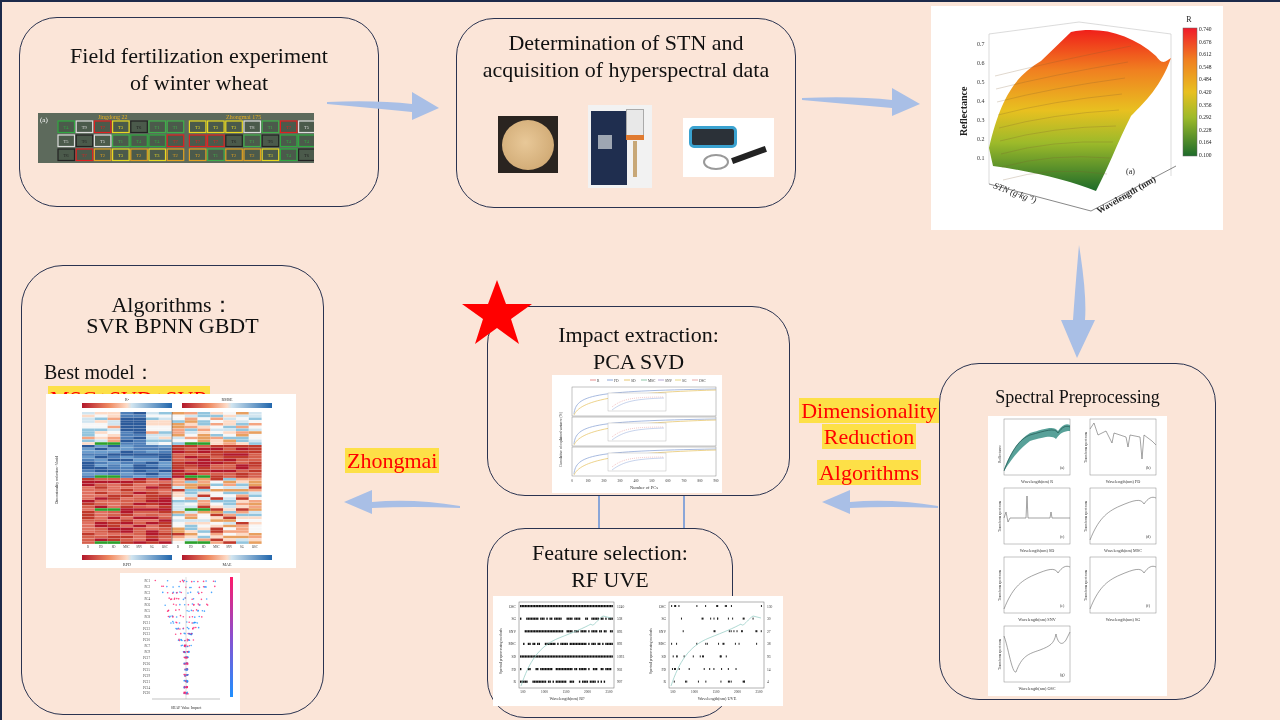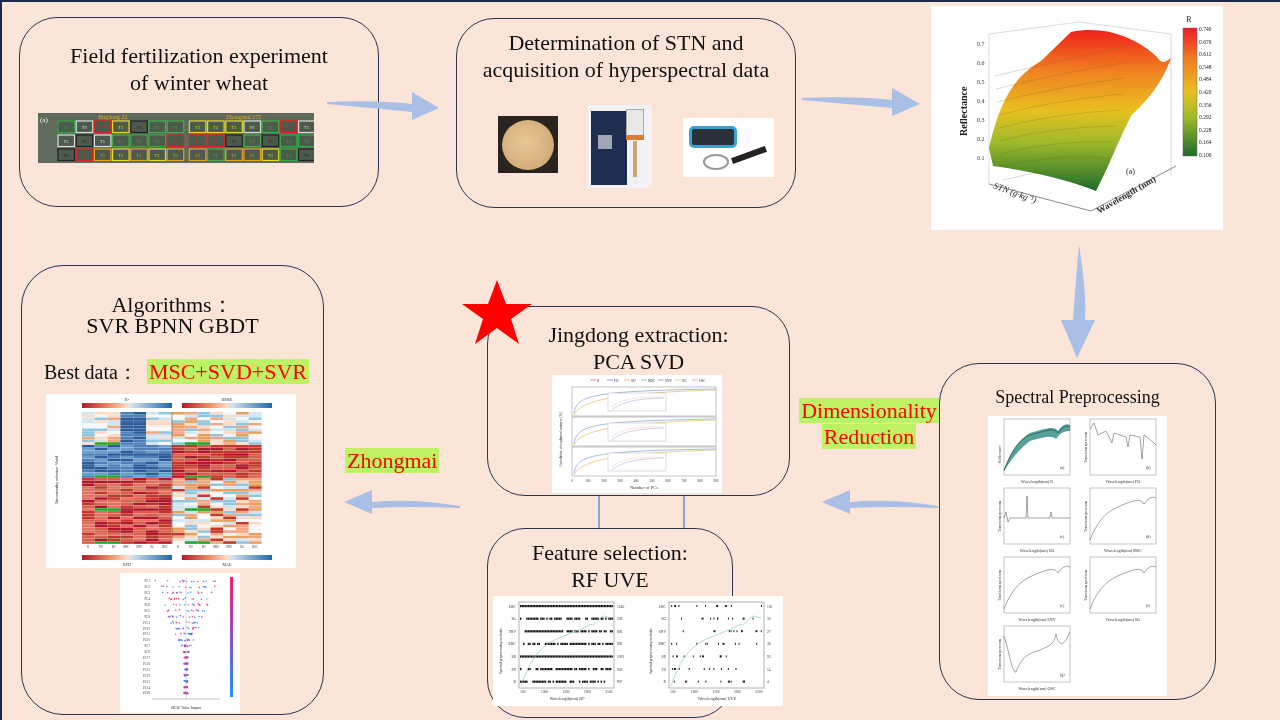--- a/index.html
+++ b/index.html
@@ -16,21 +16,21 @@
     border: 1.5px solid #2a3350;
     border-radius: 38px;
     background: #fbe5d8;
   }
   .box-title {
     position: absolute; left: 0; right: 0;
     text-align: center; color: #111;
     font-size: 22px; line-height: 27px;
   }
   .hl {
-    background: #bef264; color: #ff0000;
+    background: #fde047; color: #ff0000;
     font-size: 22px; line-height: 25px;
     padding: 0 2px;
   }
   .fig { position: absolute; background: #fff; overflow: hidden; }
   .arrow { position: absolute; }
   svg text { font-family: "Liberation Serif", serif; }
 </style>
 </head>
 <body>
 
@@ -278,29 +278,30 @@
           <text x="39" y="64" font-size="4.2" fill="#333" text-anchor="middle">Wavelength(nm) OSC</text>
           <text x="0" y="0" font-size="3.8" fill="#333" transform="translate(3,44) rotate(-90)">Transform spectrum</text>
         </g>
       </svg>
   </div>
 </div>
 
 <div style="position:absolute;left:792px;top:396px;width:150px;text-align:center;">
   <div style="margin-bottom:1px;"><span class="hl">Dimensionality</span></div>
   <div style="margin-bottom:11px;"><span class="hl">Reduction</span></div>
+  <div><span class="hl">Algorithms</span></div>
 </div>
 
 <svg class="arrow" style="left:818px;top:484px;" width="118" height="32" viewBox="0 0 118 32">
   <path d="M118 20 Q70 12 30 16 L30 4 L2 16 L30 28 L30 22 Q70 20 118 22 Z" fill="#a9bfe6"></path>
 </svg>
 
 <div class="box" style="left:485px;top:304px;width:303px;height:190px;">
   <div class="box-title" style="top:14px;">
-    <div>Jingdong extraction:</div>
+    <div>Impact extraction:</div>
     <div>PCA SVD</div>
   </div>
   <div class="fig" style="left:64px;top:68px;width:170px;height:118px;">
     <svg id="pca-svg" width="170" height="118">
         <line x1="38" y1="5" x2="44" y2="5" stroke="#e89090" stroke-width="1"></line>
         <text x="45" y="7" font-size="3.5" fill="#333">R</text>
         <line x1="55" y1="5" x2="61" y2="5" stroke="#90a8d8" stroke-width="1"></line>
         <text x="62" y="7" font-size="3.5" fill="#333">FD</text>
         <line x1="72" y1="5" x2="78" y2="5" stroke="#e8c870" stroke-width="1"></line>
         <text x="79" y="7" font-size="3.5" fill="#333">SD</text>
@@ -820,21 +821,21 @@
 </div>
 
 <svg class="arrow" style="left:340px;top:484px;" width="118" height="32" viewBox="0 0 118 32">
   <path d="M118 20 Q70 12 30 16 L30 4 L2 16 L30 28 L30 22 Q70 20 118 22 Z" fill="#a9bfe6"></path>
 </svg>
 
 <div class="box" style="left:19px;top:263px;width:303px;height:450px;border-radius:42px;">
   <div class="box-title" style="top:25px;">Algorithms：</div>
   <div class="box-title" style="top:46px;">SVR BPNN GBDT</div>
   <div style="position:absolute;left:22px;top:93px;font-size:20px;color:#111;">
-    <span>Best data：</span>
+    <span>Best model：</span>
     <span class="hl" style="margin-left:4px;">MSC+SVD+SVR</span>
   </div>
   <div class="fig" style="left:24px;top:128px;width:250px;height:174px;">
     <svg id="heat-svg" width="250" height="174">
         <defs>
           <linearGradient id="rb" x1="0" y1="0" x2="1" y2="0">
             <stop offset="0" stop-color="#b2182b"></stop>
             <stop offset="0.3" stop-color="#ef8a62"></stop>
             <stop offset="0.5" stop-color="#fddbc7"></stop>
             <stop offset="0.55" stop-color="#d1e5f0"></stop>

